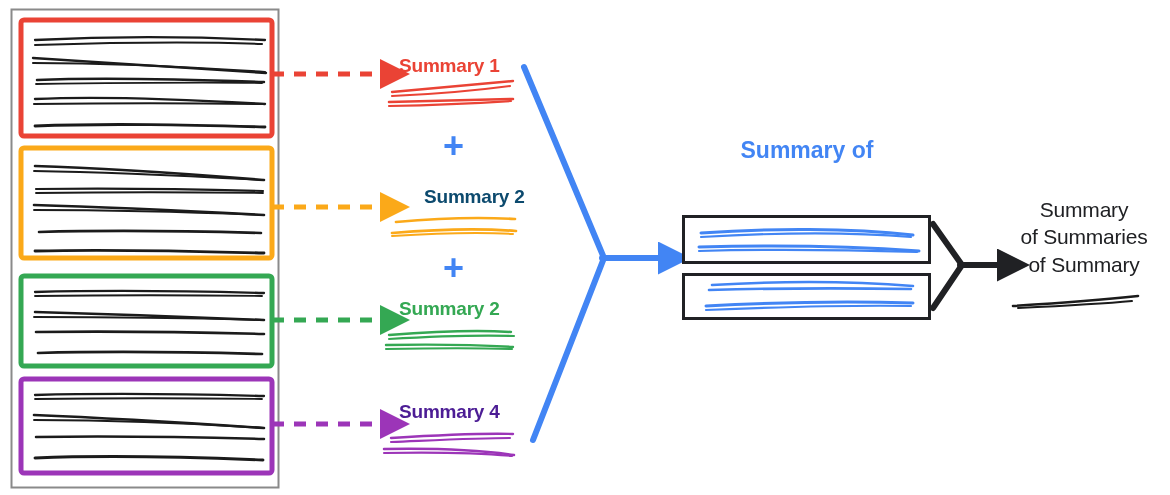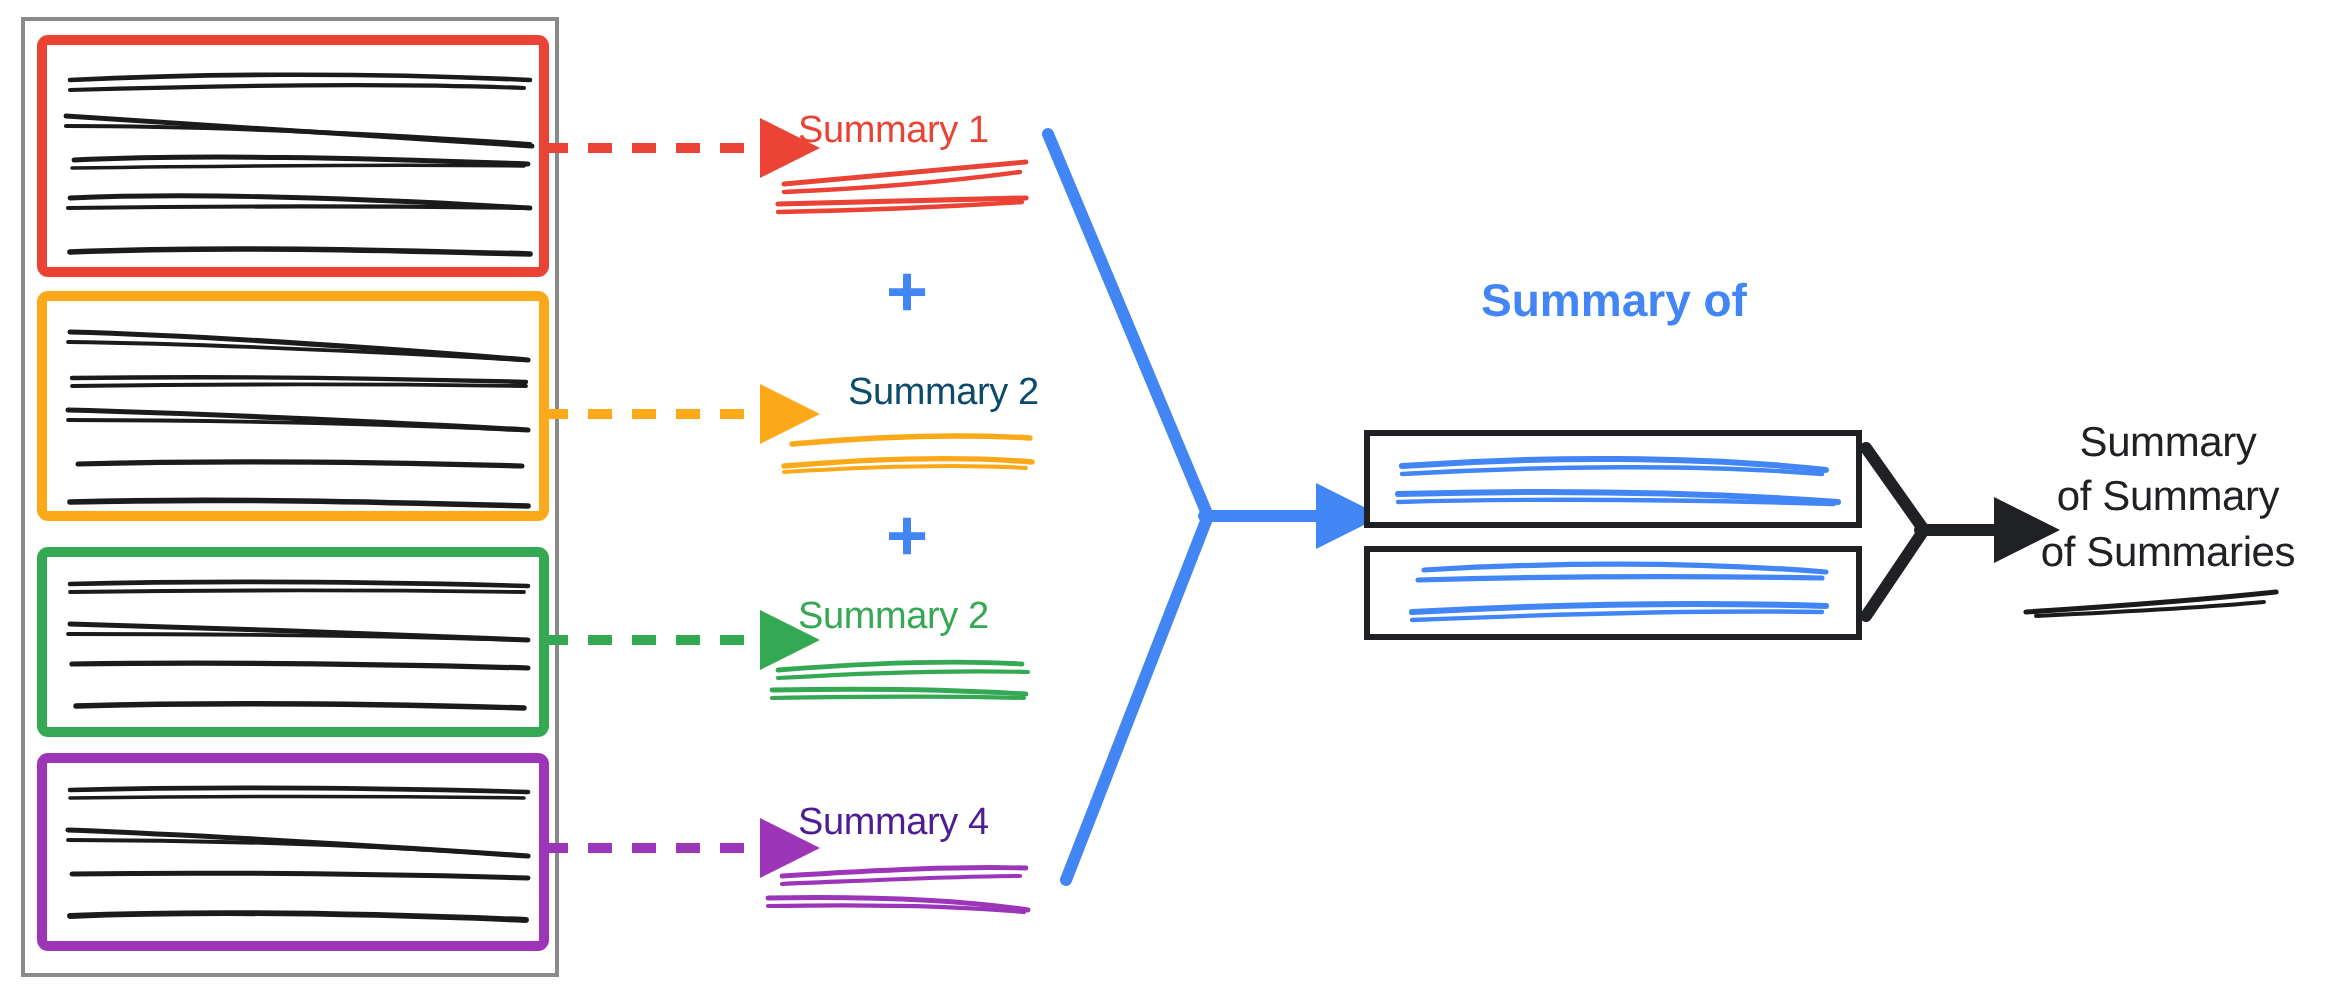--- a/index.html
+++ b/index.html
@@ -1,19 +1,19 @@
 <!DOCTYPE html>
 <html><head>
 <meta charset="utf-8">
 <style>
   html,body{margin:0;padding:0;background:#ffffff;}
   body{font-family:"Liberation Sans",sans-serif;}
   #canvas{position:relative;width:1170px;height:495px;background:#fff;overflow:hidden;}
   .svg-layer{position:absolute;left:0;top:0;width:1170px;height:495px;}
-  .lbl{position:absolute;white-space:nowrap;font-weight:400;}
+  .lbl{position:absolute;white-space:nowrap;font-weight:700;}
   .sum-label{font-size:19px;letter-spacing:-0.2px;}
   .sos-label{font-size:23px;color:#4285F4;font-weight:700;text-align:center;line-height:1.28;}
   .final-label{font-size:21px;color:#202124;font-weight:400;text-align:center;line-height:1.3;letter-spacing:-0.2px;}
   .plus{position:absolute;color:#4285F4;font-size:36px;font-weight:700;line-height:1;}
 </style>
 </head>
 <body>
 
 <div id="canvas">
 
@@ -155,19 +155,19 @@
   <div class="lbl sum-label" style="left:399px; top:298px; color:#34A853;">Summary 2</div>
   <div class="lbl sum-label" style="left:399px; top:401px; color:#4c1d95;">Summary 4</div>
 
   <div class="plus" style="left:443px; top:128px;">+</div>
   <div class="plus" style="left:443px; top:250px;">+</div>
 
   <div class="sos-label" style="position:absolute; left:683px; top:136px; width:248px;">
     <div>Summary of</div>
   </div>
 
-  <div class="final-label" style="position:absolute; left:1008px; top:196px; width:152px;margin-top:12px;">
+  <div class="final-label" style="position:absolute; left:1008px; top:196px; width:152px;">
     <div>Summary</div>
+    <div>of Summaries</div>
     <div>of Summary</div>
-    <div>of Summaries</div>
   </div>
 
 </div>
 
 </body></html>

